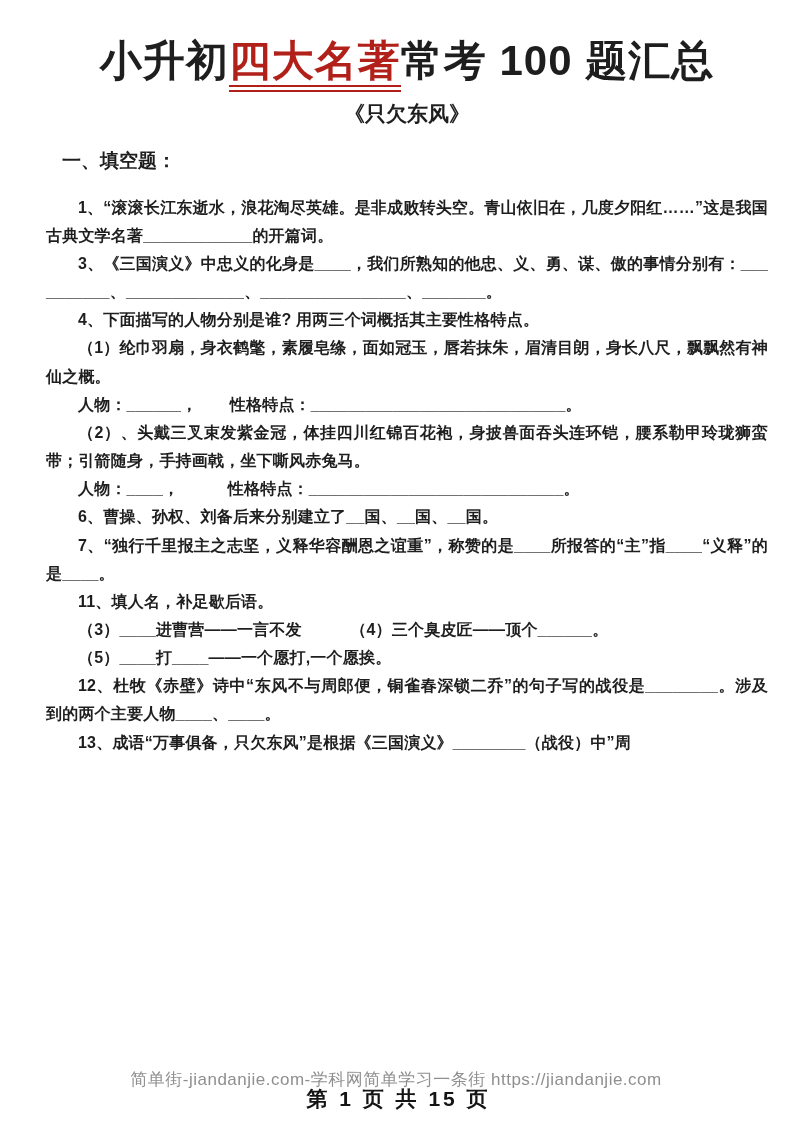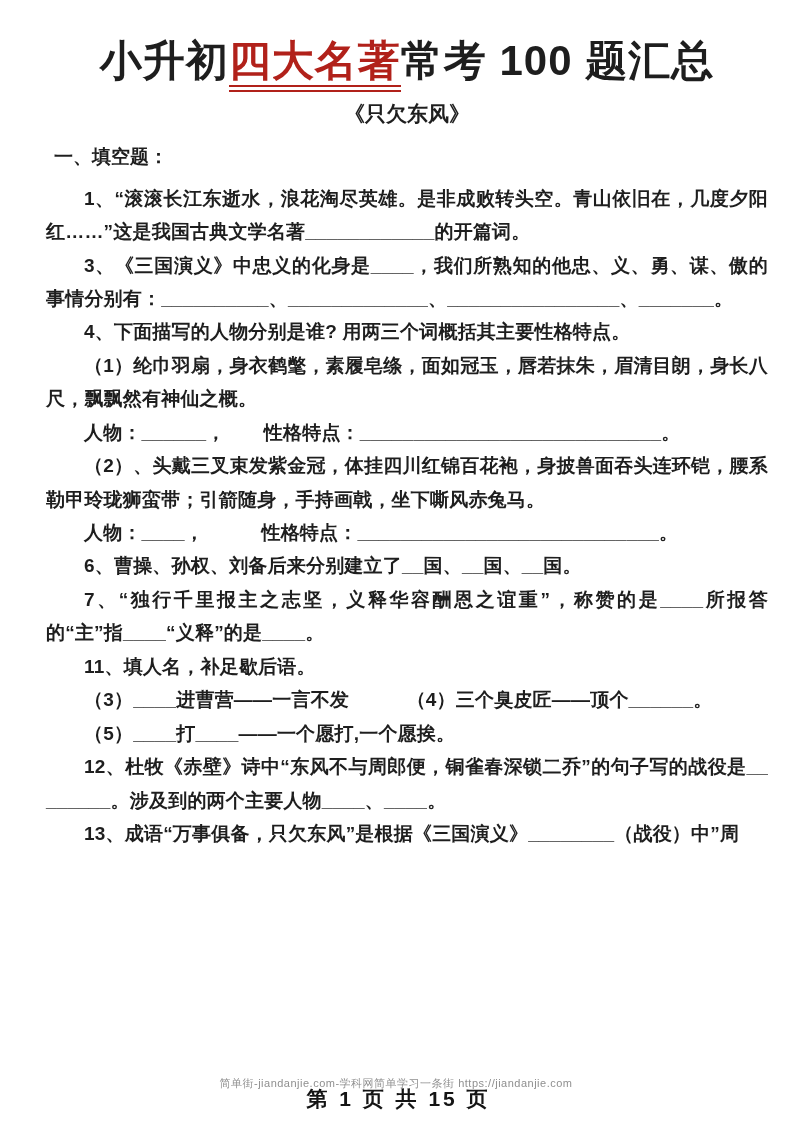--- a/index.html
+++ b/index.html
@@ -33,39 +33,39 @@
   .subtitle {
     text-align: center;
     font-size: 21px;
     font-weight: bold;
     margin: 0 0 12px 0;
   }
   .section-heading {
     font-size: 19px;
     font-weight: bold;
     line-height: 1.75;
-    margin: 8px;
+    margin: 16px;
   }
   .questions { margin: 0; }
   .para {
-    font-size: 19px;
+    font-size: 16px;
     font-weight: bold;
     line-height: 1.76;
     margin: 0;
     text-indent: 2em;
     text-align: justify;
     word-break: break-all;
     letter-spacing: 0.2px;
   }
   .watermark {
     position: absolute;
     left: 0; right: 0;
     bottom: 31px;
     text-align: center;
-    font-size: 11px;
+    font-size: 17px;
     font-weight: normal;
     color: #8f8f8f;
     letter-spacing: 0.5px;
   }
   .page-number {
     position: absolute;
     left: 5px; right: 0;
     bottom: 9px;
     text-align: center;
     font-size: 21px;

